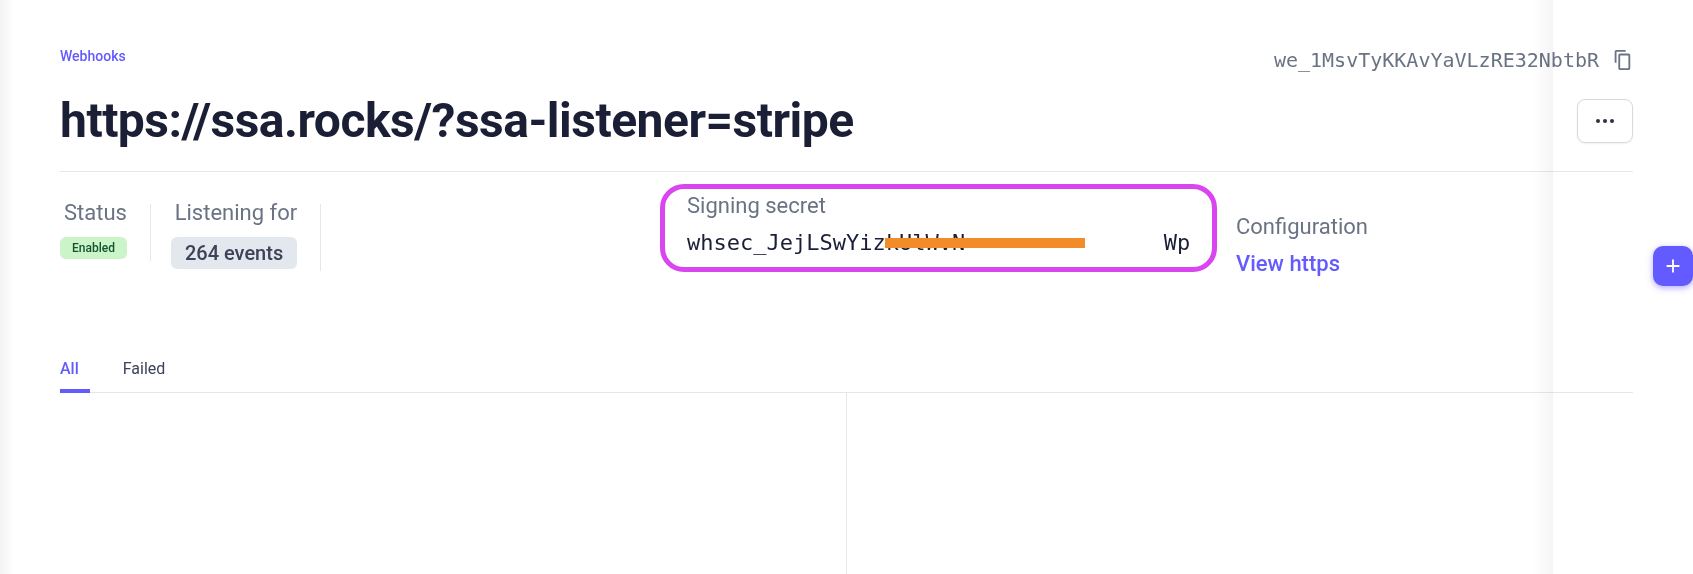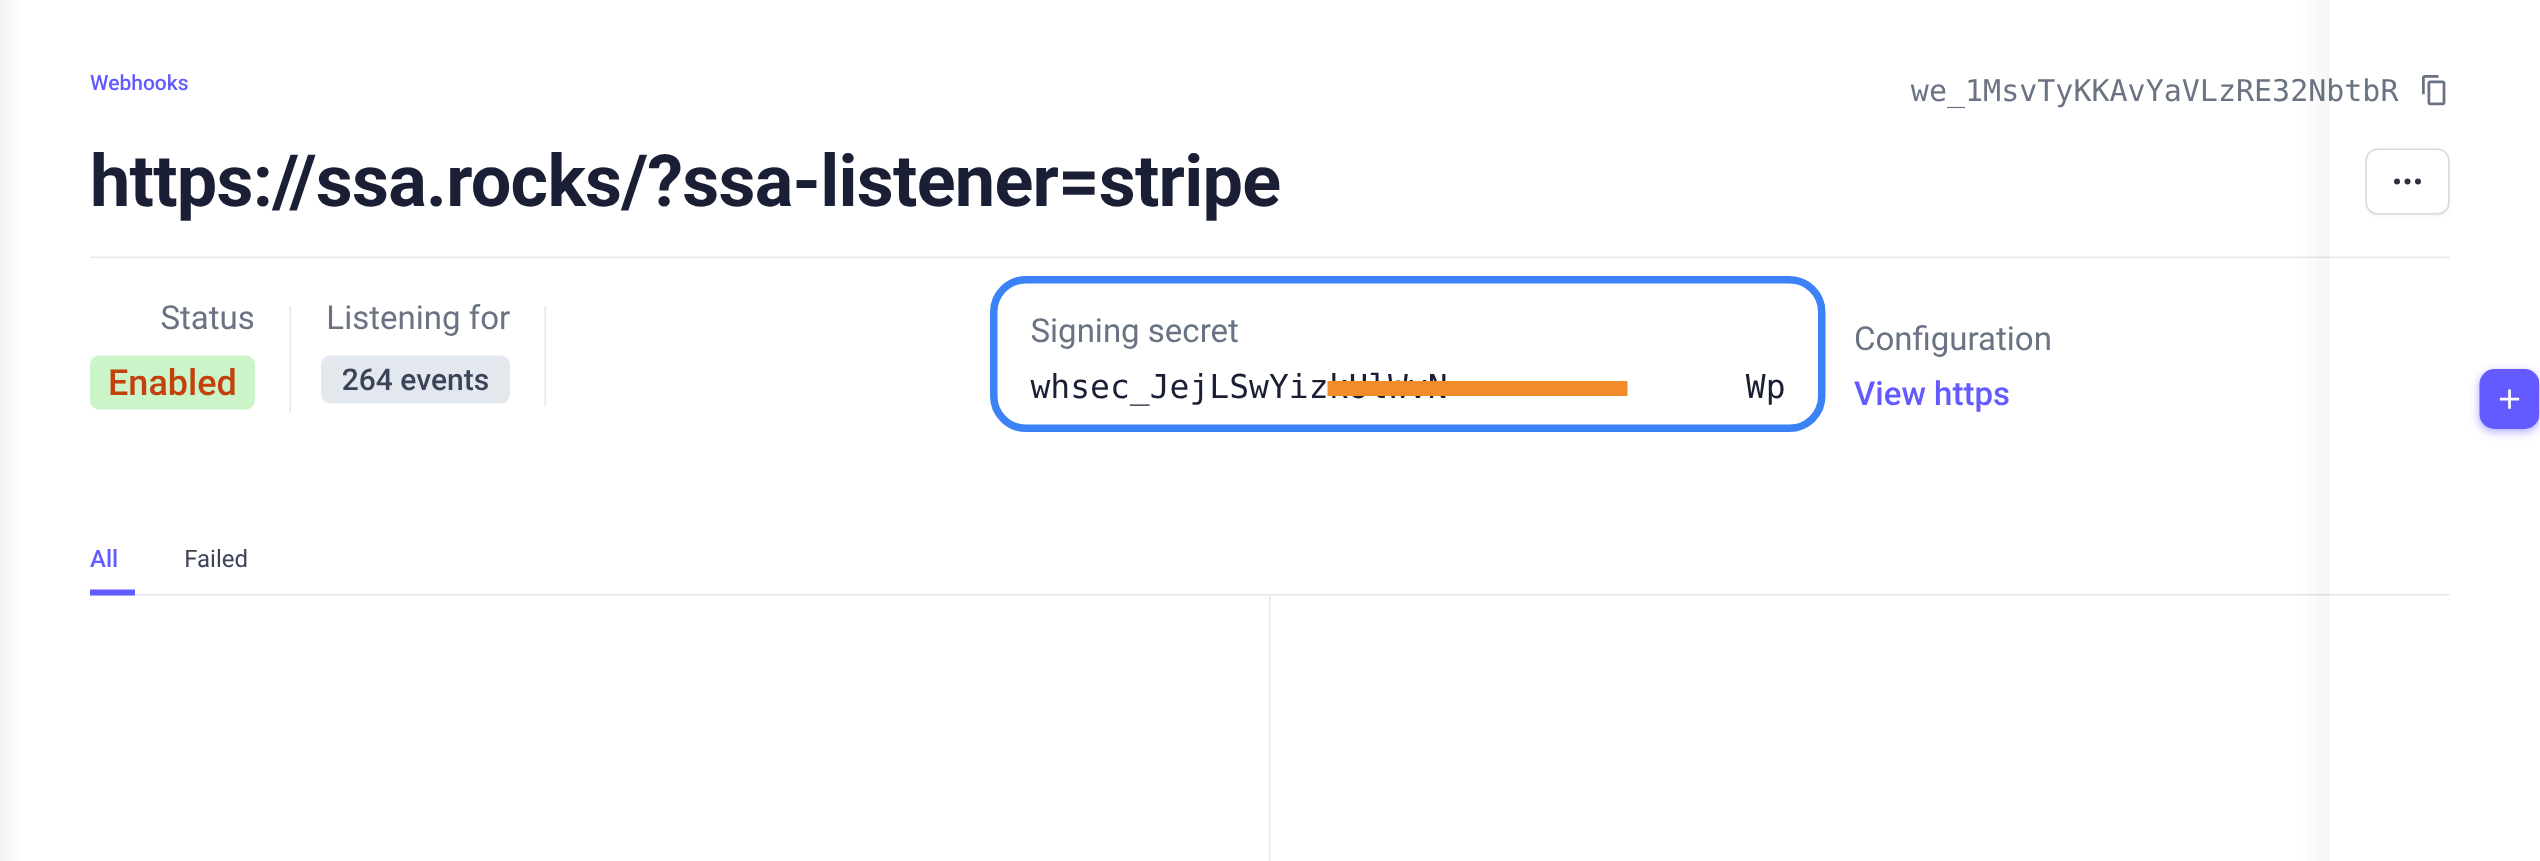--- a/index.html
+++ b/index.html
@@ -95,22 +95,22 @@
     }
     .cell-label {
       color: #6a7383;
       font-size: 22px;
       font-weight: 400;
       margin-bottom: 12px;
     }
     .status-badge {
       display: inline-block;
       background: #cbf4c9;
-      color: #c2410c;
-      font-size: 24px;
+      color: #14532d;
+      font-size: 12px;
       font-weight: 500;
       padding: 4px 12px;
       border-radius: 6px;
     }
     .events-badge {
       display: inline-block;
       background: #e3e8ee;
       color: #3c4257;
       font-size: 20px;
       font-weight: 500;
@@ -132,23 +132,23 @@
       background: #6a7383;
       color: #fff;
       display: inline-flex;
       align-items: center;
       justify-content: center;
       font-size: 14px;
       font-weight: 700;
     }
     .signing-box {
       position: absolute;
-      border: 5px solid #3b82f6;
+      border: 5px solid #d946ef;
       border-radius: 24px;
-      padding: 20px 22px 12px 22px;
+      padding: 4px 22px 12px 22px;
       left: 600px;
       top: 12px;
     }
     .signing-secret {
       font-family: Menlo, Consolas, monospace;
       font-size: 22px;
       color: #1a1f36;
       white-space: nowrap;
       position: relative;
     }

